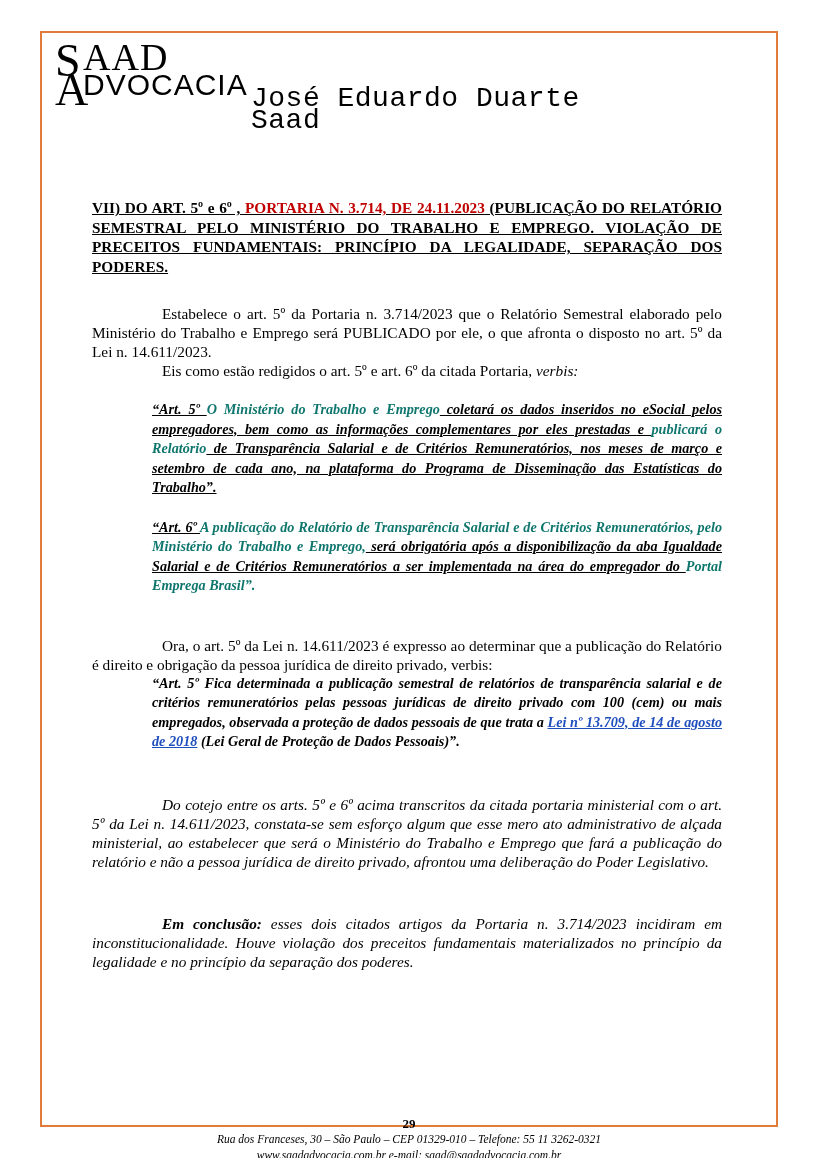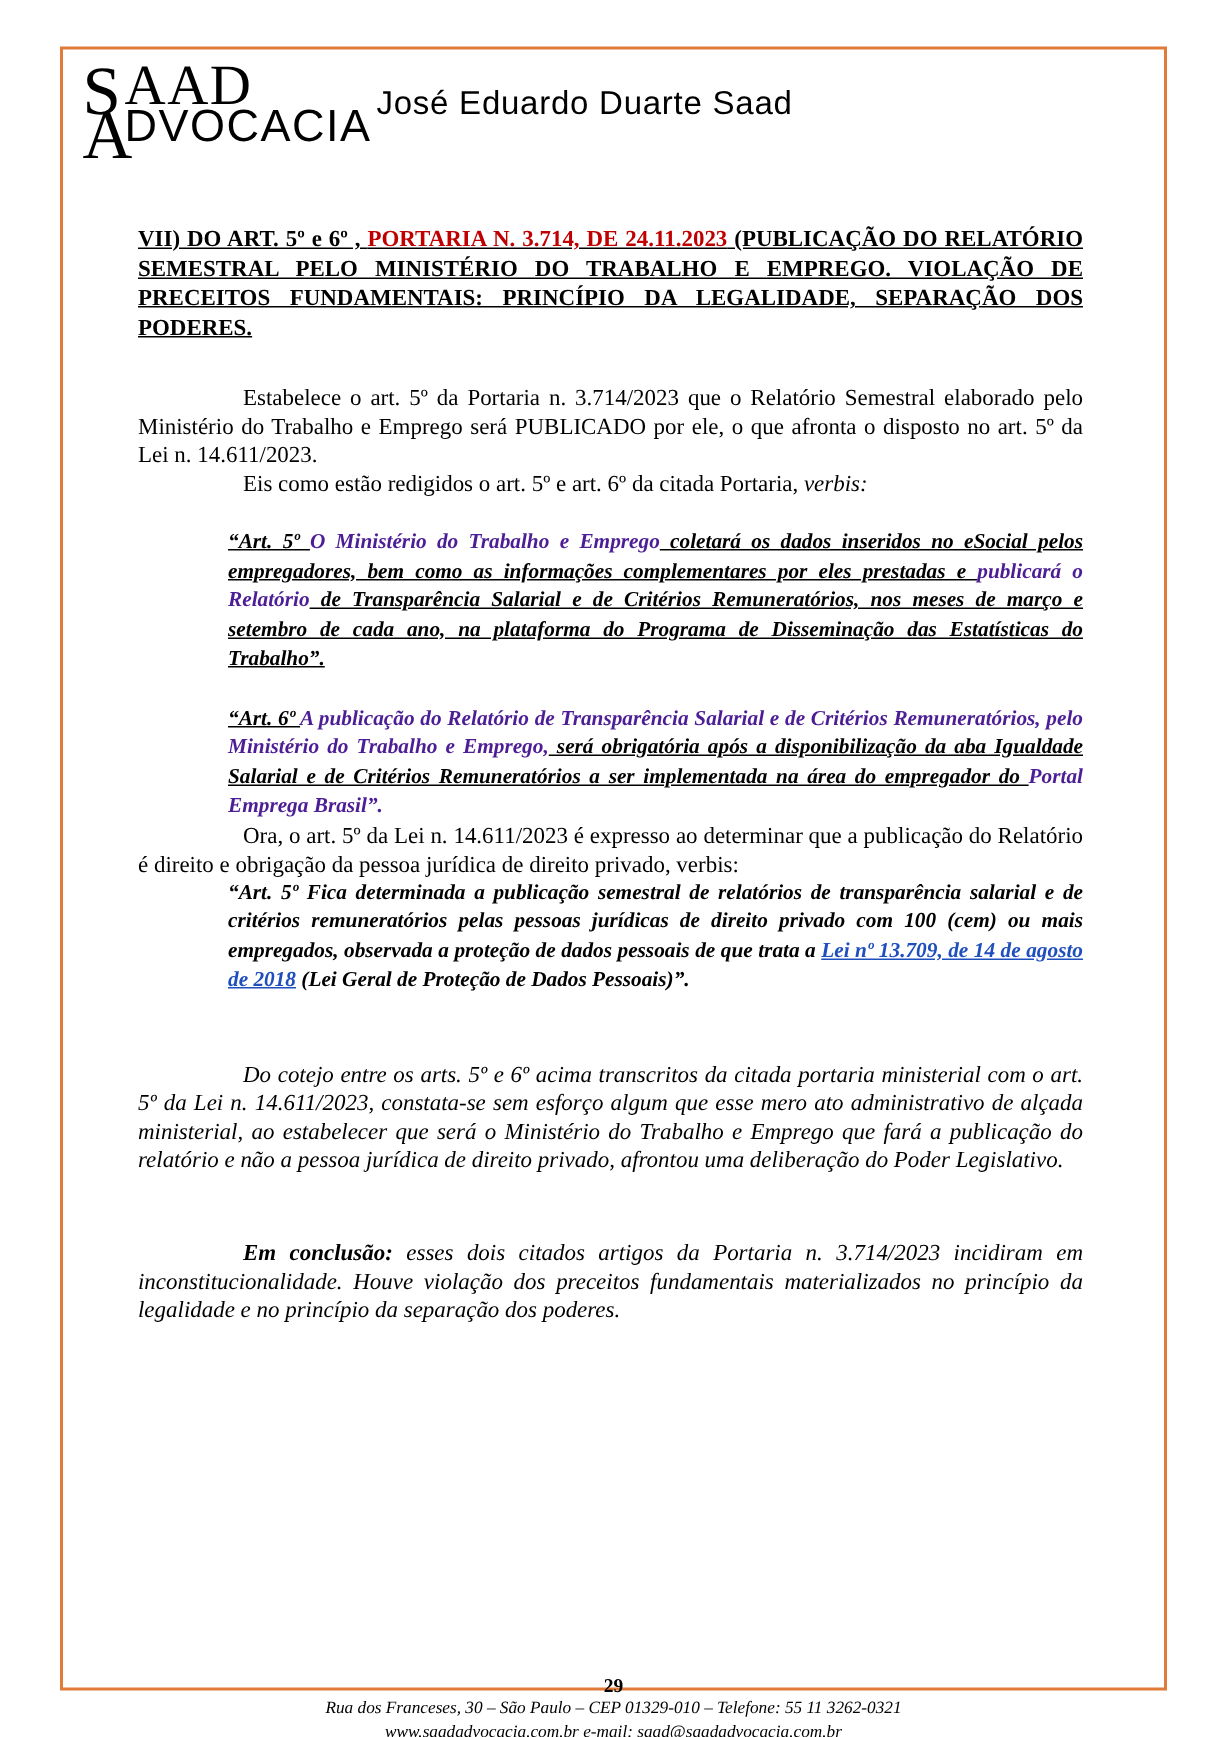--- a/index.html
+++ b/index.html
@@ -75,23 +75,23 @@
     left: 28px;
     top: 28px;
     font-family: Liberation Sans, sans-serif;
     font-size: 30px;
     line-height: 30px;
     letter-spacing: 1px;
   }
   .lh-name {
     position: absolute;
     left: 196px;
-    top: 16px;
-    font-family: Liberation Sans, sans-serif;
-    font-size: 22px;
+    top: 46px;
+    font-family: Liberation Mono, monospace;
+    font-size: 28px;
     line-height: 22px;
     letter-spacing: 0.5px;
   }
 
   
   .content {
     position: absolute;
     left: 92px;
     top: 150px;
     width: 630px;
@@ -105,45 +105,46 @@
     color: #000;
   }
 
   .heading {
     font-weight: bold;
     text-decoration: underline;
     text-align: justify;
     font-size: 15.3px;
     line-height: 19.5px;
     margin-bottom: 0;
+    margin-top: 48px;
   }
   .heading .red {
     color: #C00000;
   }
 
   .indent {
     text-indent: 70px;
   }
 
   .gap-28 { margin-top: 28px; }
   .gap-22 { }
   .gap-20 { margin-top: 20px; }
   .gap-34 { margin-top: 43px; font-style: italic; }
-  .gap-40 { }
+  .gap-40 { margin-top: 40px; }
 
   .quote {
     margin-left: 60px;
     width: 570px;
     font-style: italic;
     font-weight: bold;
     font-size: 14.2px;
     line-height: 19.5px;
     text-align: justify;
   }
-  .quote .red { color: #4c1d95; }
+  .quote .red { color: #0f766e; }
   .quote .black { color: #000000; text-decoration: underline; }
   .link-blue {
     color: #1F4EBD;
     text-decoration: underline;
   }
 
   
   .footer {
     position: absolute;
     left: 0;

